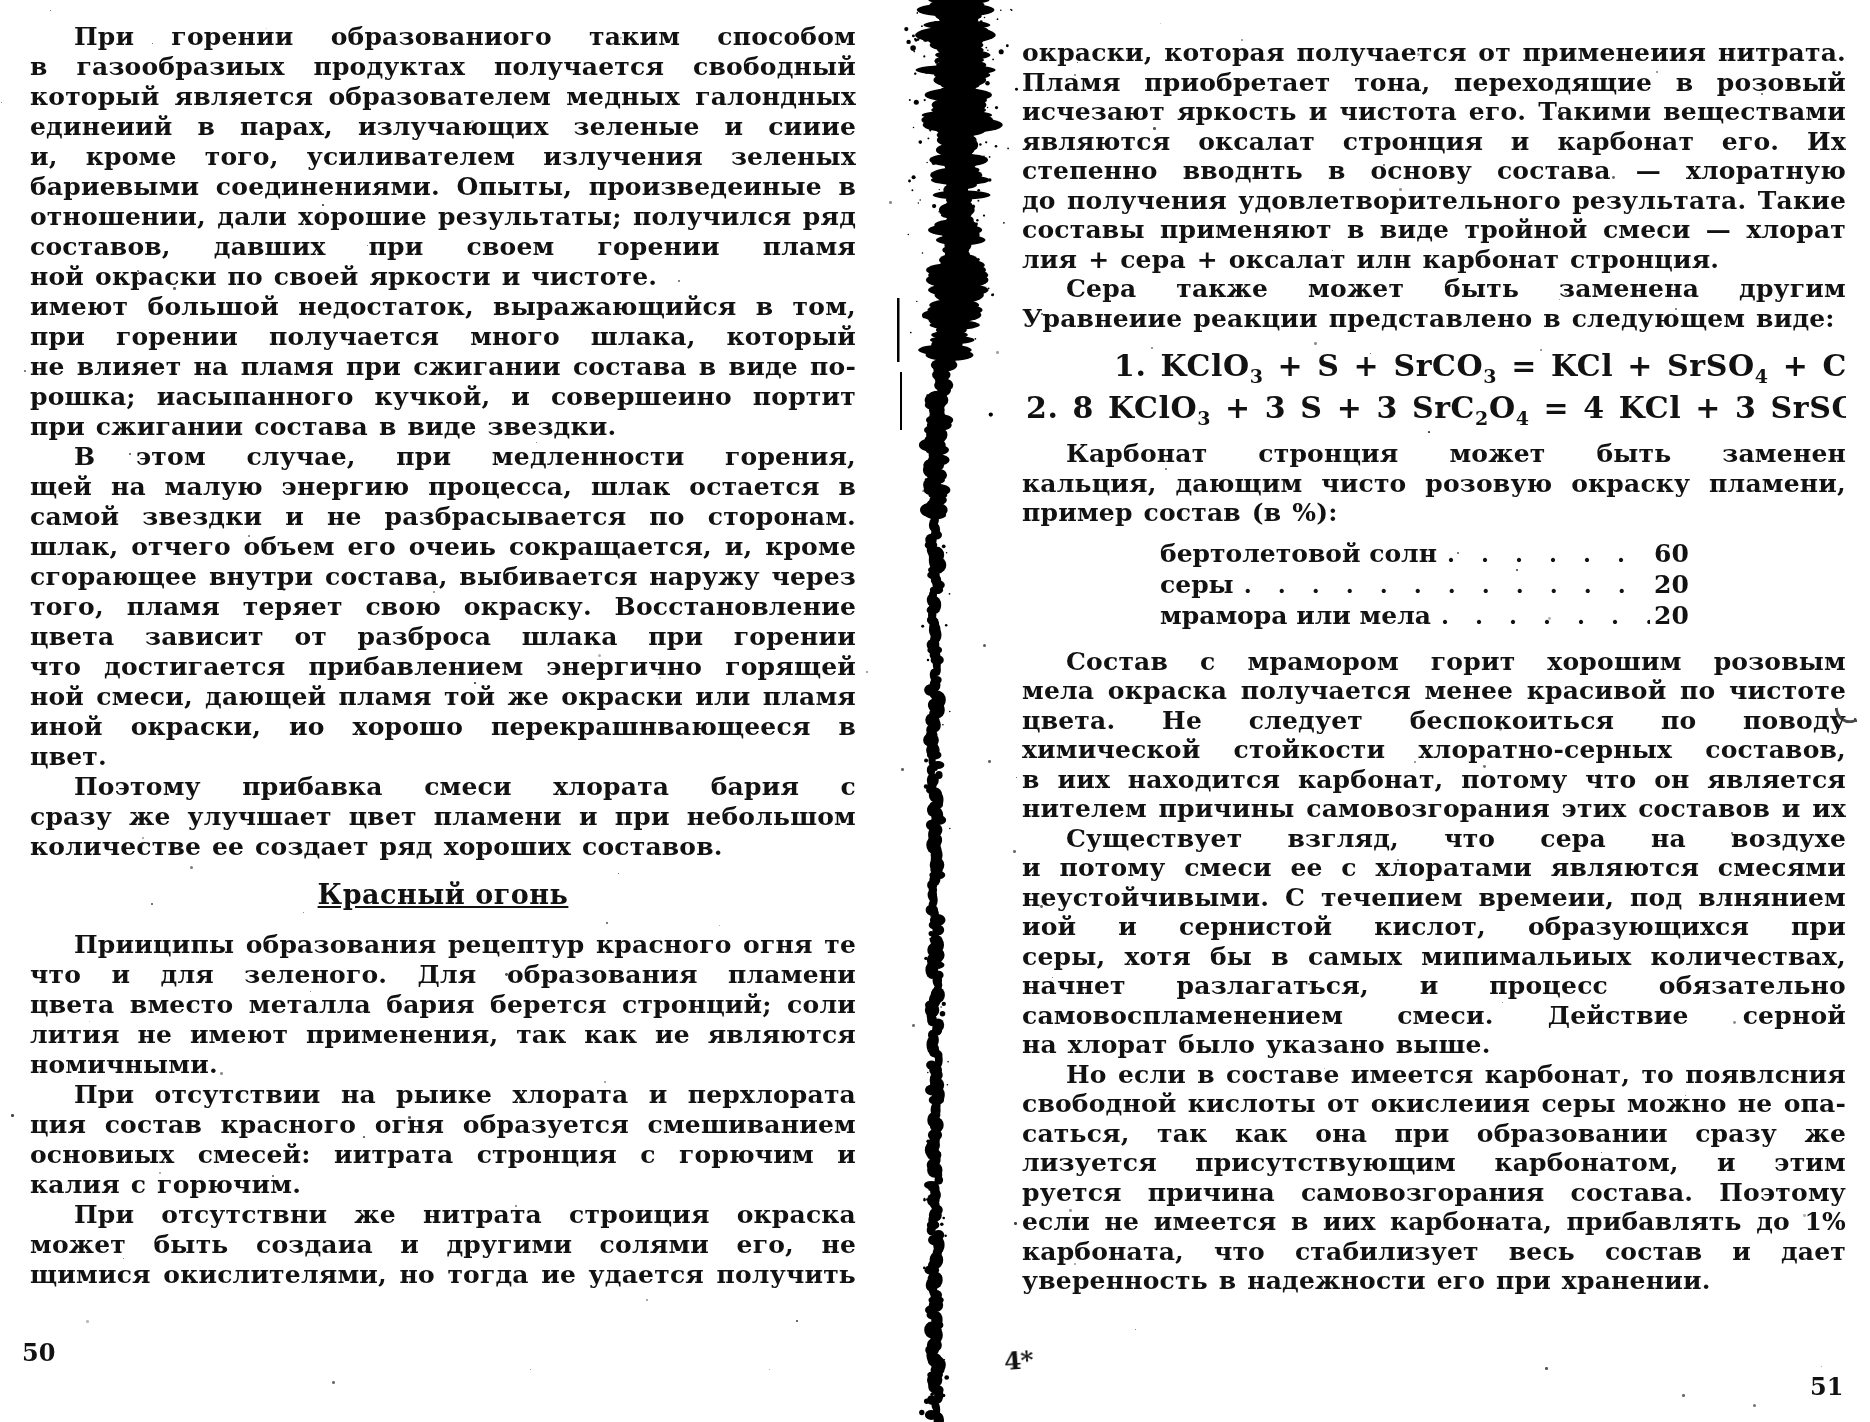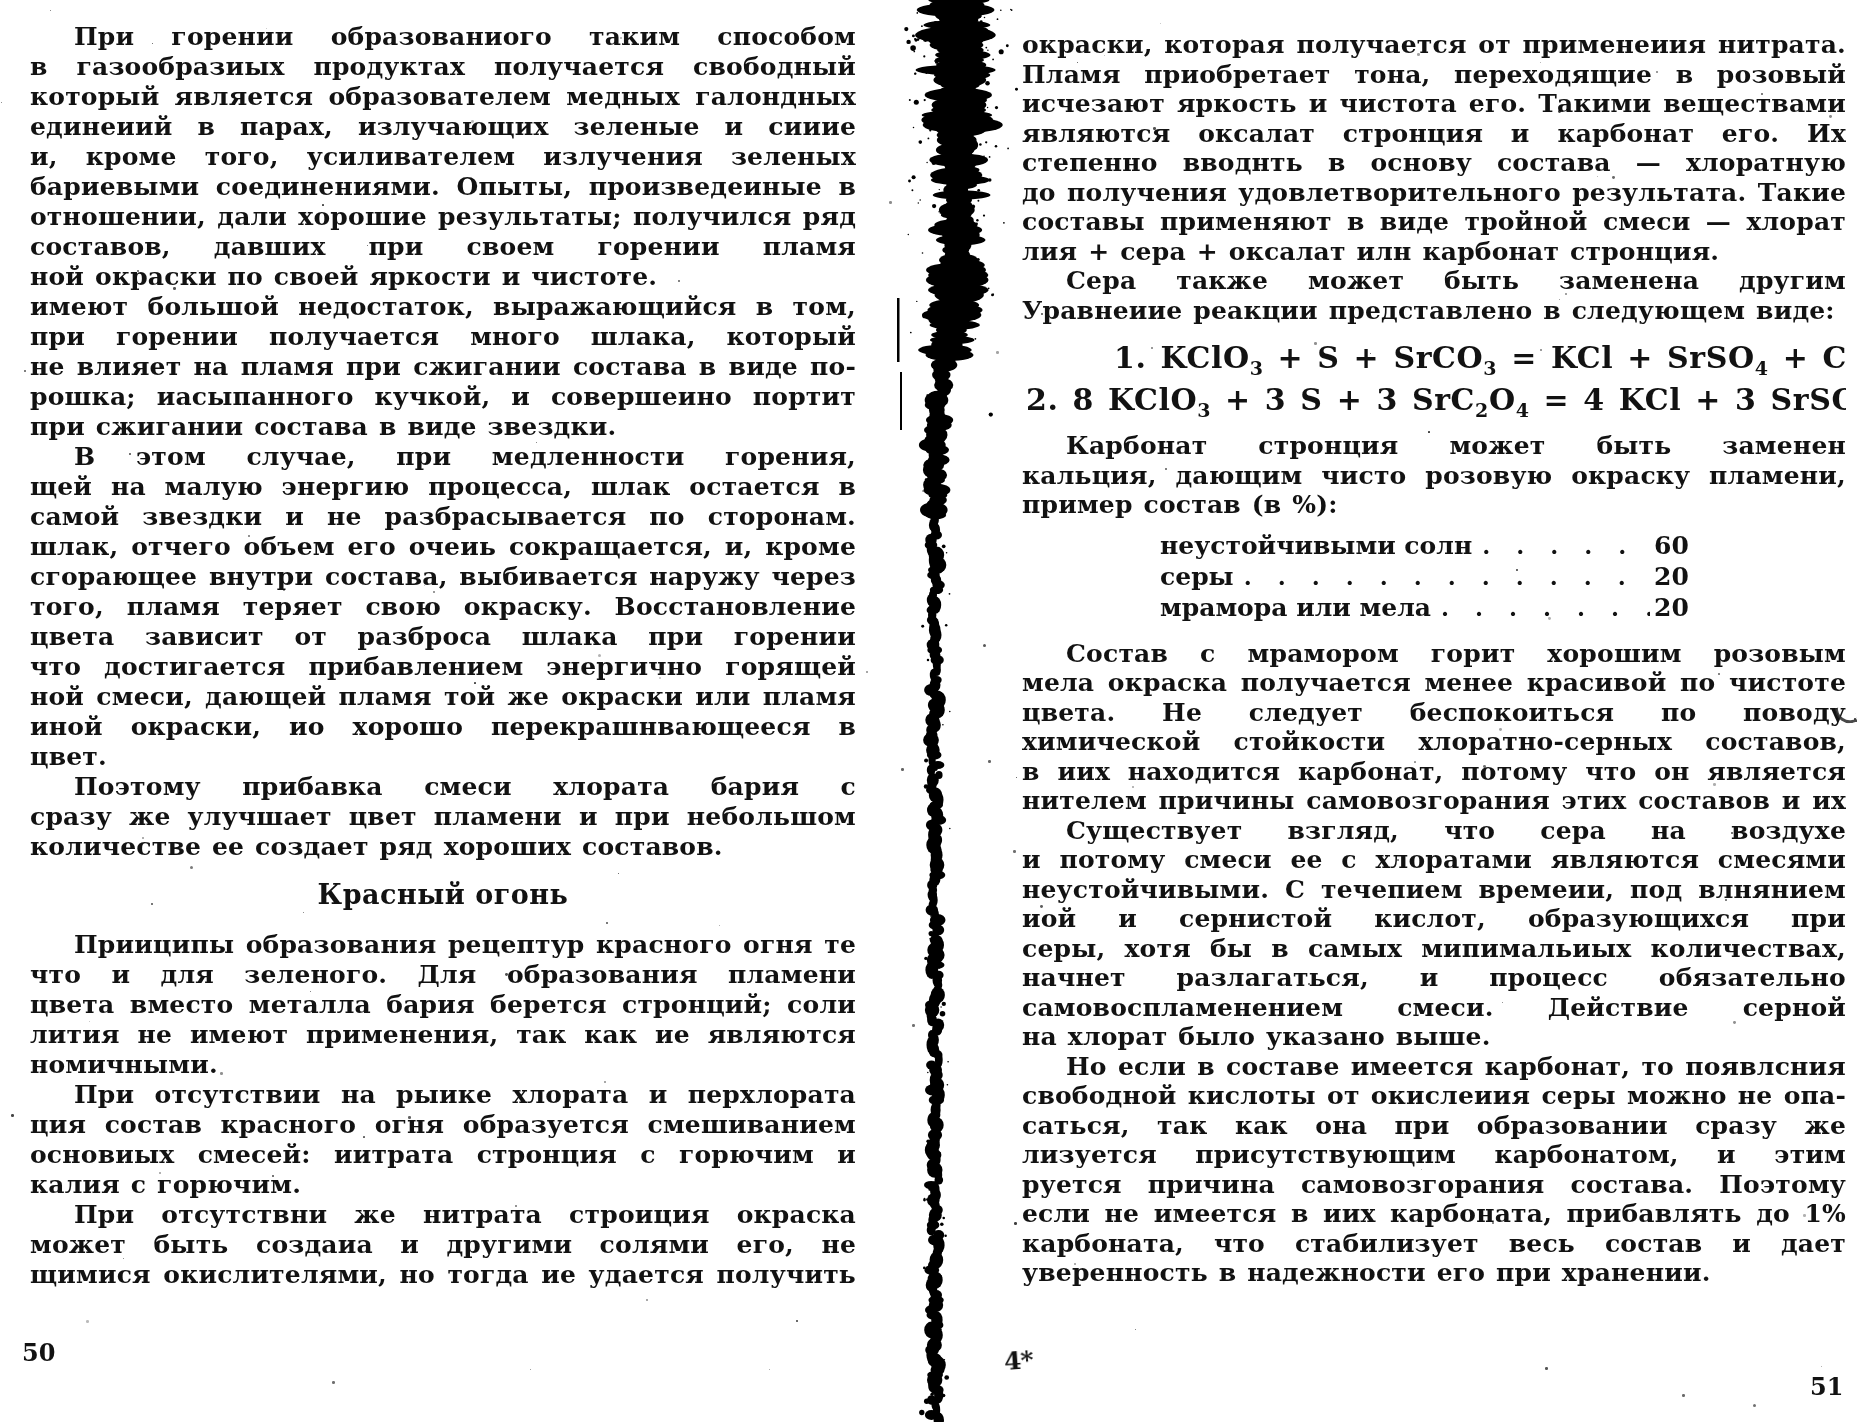--- a/index.html
+++ b/index.html
@@ -2,33 +2,33 @@
 <html><head>
 <meta charset="utf-8">
 <style>
   html,body{margin:0;padding:0;background:#e8e8e8;}
   .canvas{
     position:relative;width:1870px;height:1422px;background:#ffffff;overflow:hidden;
     font-family:"DejaVu Serif","Liberation Serif",serif;font-weight:bold;color:#121212;
   }
   .page{position:absolute;}
   .page-left{left:30px;top:22px;width:826px;}
-  .page-right{left:1022px;top:30px;width:824px;}
+  .page-right{left:1022px;top:38px;width:824px;}
   .paragraph{margin:0;}
   .line{
     font-size:25px;text-align:justify;text-align-last:justify;
     letter-spacing:0.2px;word-spacing:2px;overflow:hidden;
   }
   .page-left .line{line-height:30px;height:30px;}
   .page-right .line{line-height:29.5px;height:29.5px;}
   .line.indent{text-indent:44px;}
   .line.lastline{text-align-last:left;}
   .heading{
     text-align:right;text-align-last:center;font-size:27px;line-height:34px;
-    margin:16px 0 18px 0;letter-spacing:0.5px;
+    margin:16px 0 18px 0;letter-spacing:0.5px;text-decoration:underline;
   }
   .eq-block{margin:12px 0 10px 0;}
   .eq-line{font-size:30px;line-height:42px;height:42px;letter-spacing:0.6px;word-spacing:3px;white-space:nowrap;overflow:hidden;}
   .eq-line sub{font-size:19px;line-height:0;}
   .eq-line:nth-child(1){padding-left:92px;}
   .eq-line:nth-child(2){padding-left:4px;}
   .recipe{margin:10px 0 16px 138px;width:548px;}
   .recipe-row{display:flex;align-items:baseline;font-size:25px;line-height:31px;height:31px;}
   .recipe-row .dots{flex:1;overflow:hidden;white-space:nowrap;letter-spacing:9px;margin:0 4px 0 10px;font-size:23px;}
   .recipe-row .value{width:54px;text-align:left;}
@@ -134,21 +134,21 @@
       </div>
     <div>
         <div class="paragraph">
           <div class="line indent">Карбонат стронция может быть заменен карбонатом</div>
           <div class="line">кальция, дающим чисто розовую окраску пламени, на-</div>
           <div class="line lastline">пример состав (в %):</div>
         </div>
       </div>
     <div class="recipe">
         <div class="recipe-row">
-          <span class="label">неустойчивыми солн</span>
+          <span class="label">бертолетовой солн</span>
           <span class="dots">. . . . . . . . . . . . . . . . . . . . . . . . . . . . . . </span>
           <span class="value">60</span>
         </div>
         <div class="recipe-row">
           <span class="label">серы</span>
           <span class="dots">. . . . . . . . . . . . . . . . . . . . . . . . . . . . . . </span>
           <span class="value">20</span>
         </div>
         <div class="recipe-row">
           <span class="label">мрамора или мела</span>

